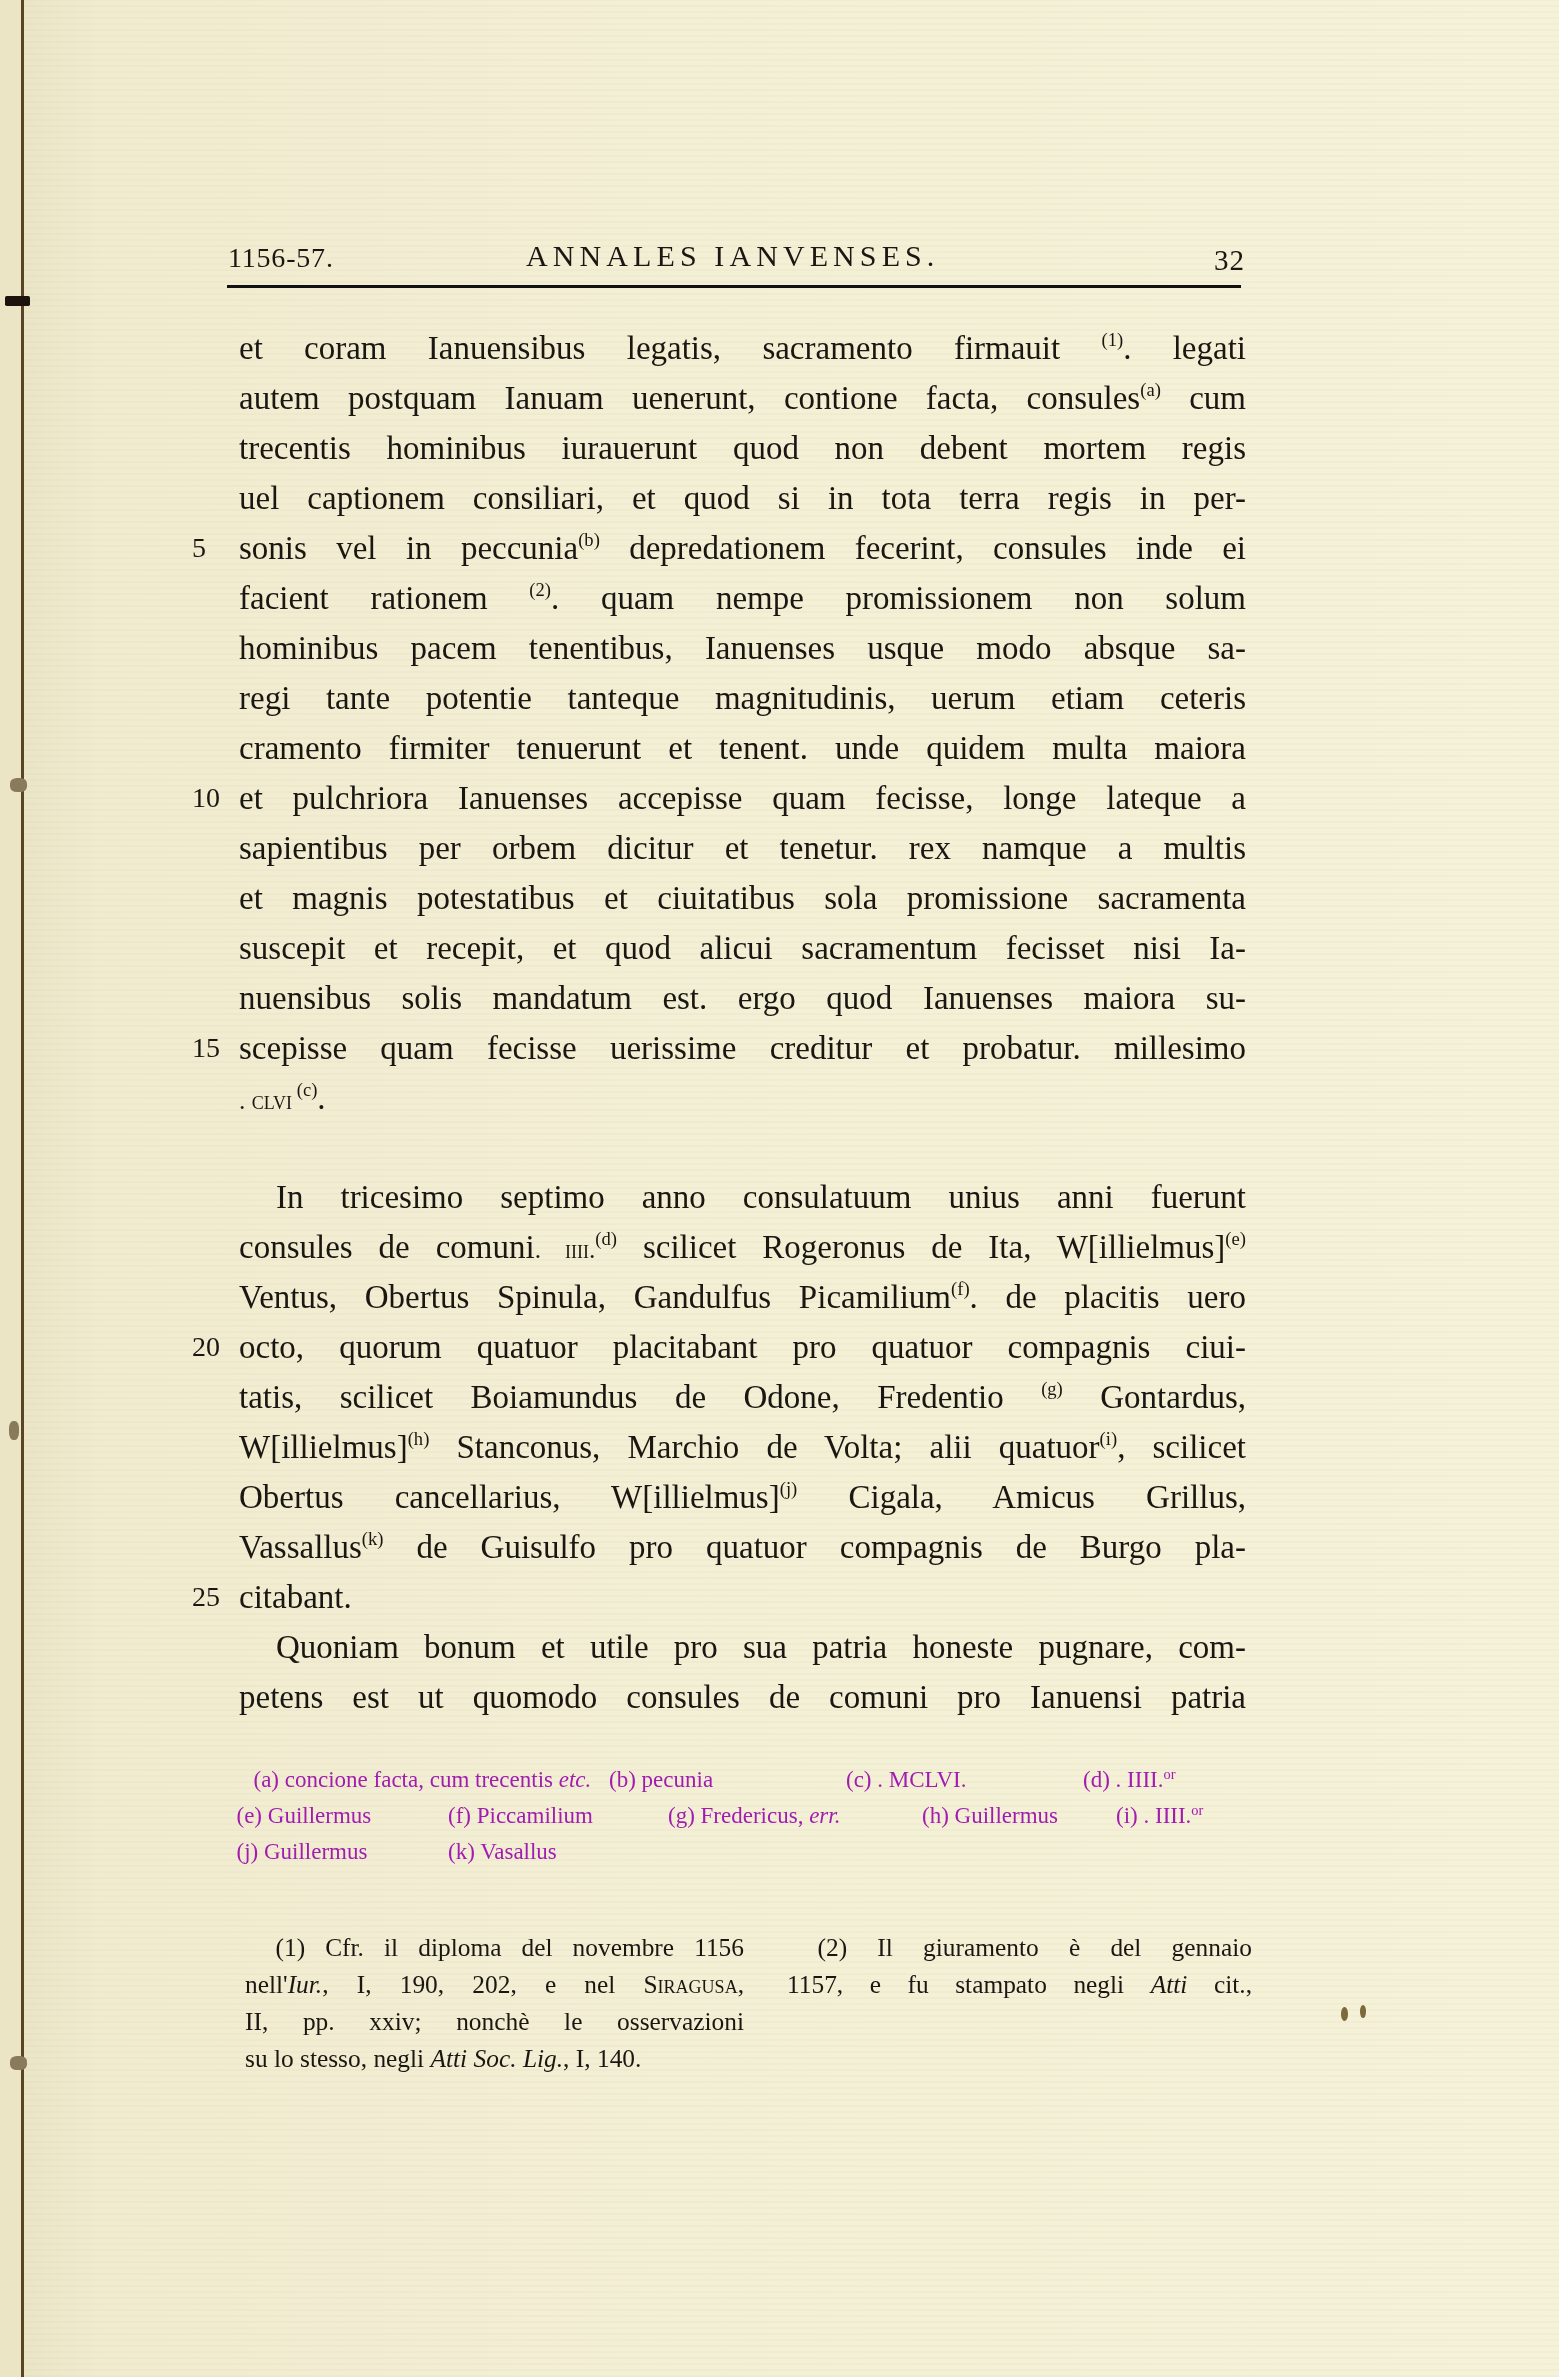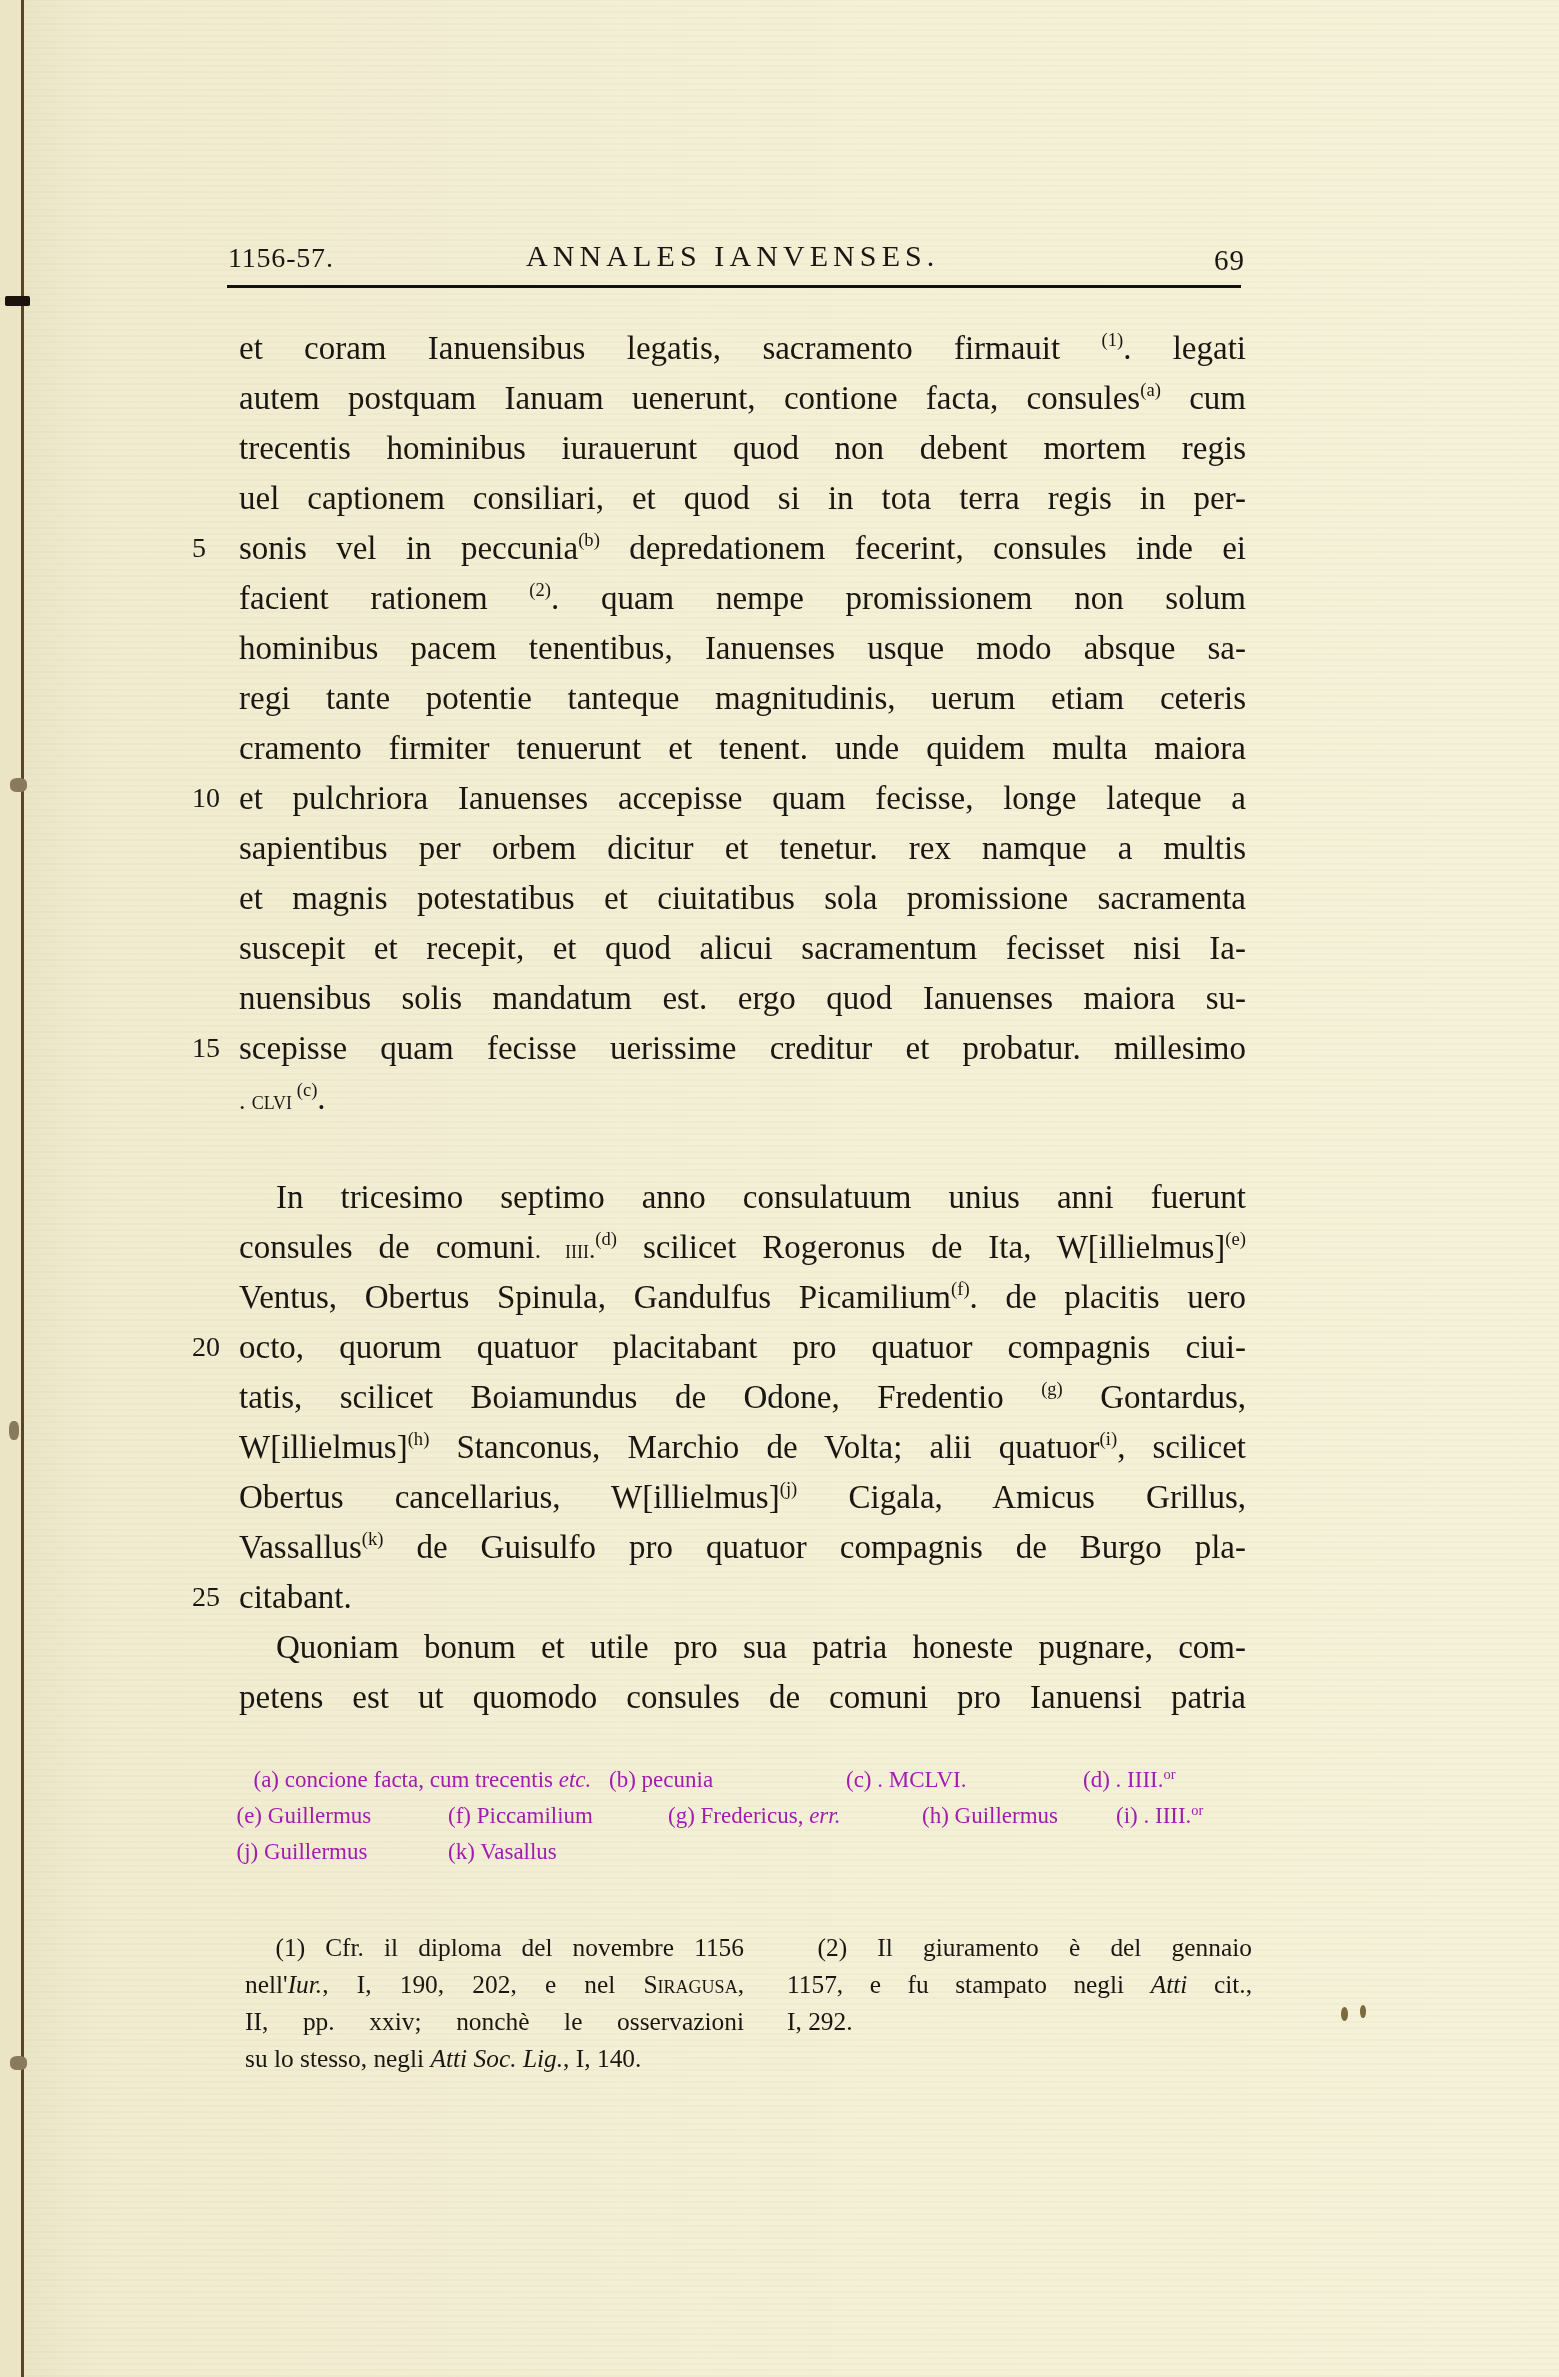--- a/index.html
+++ b/index.html
@@ -53,21 +53,21 @@
 <div class="binding-notch" style="top:296px"></div>
 <div class="binding-knot" style="top:778px"></div>
 <div class="binding-knot" style="top:1421px; left:8.5px; width:10.2px; height:18.6px"></div>
 <div class="binding-knot" style="top:2056px"></div>
 <div class="speck" style="left:1341px; top:2007px; width:6.8px; height:13.5px"></div>
 <div class="speck" style="left:1360px; top:2005px; width:6px; height:12.7px"></div>
 
 <div class="header">
   <span class="hdr-year">1156-57.</span>
   <span class="hdr-title">ANNALES IANVENSES.</span>
-  <span class="hdr-page">69</span>
+  <span class="hdr-page">32</span>
 </div>
 <div class="header-rule"></div>
 
 <div class="body-text" id="body-text">
     <div class="line"><span>et coram Ianuensibus legatis, sacramento firmauit </span><sup class="fn">(1)</sup><span>.  legati</span></div>
     <div class="line"><span>autem postquam Ianuam uenerunt, contione facta, consules</span><sup class="fn">(a)</sup><span> cum</span></div>
     <div class="line"><span>trecentis hominibus iurauerunt quod non debent mortem regis</span></div>
     <div class="line"><span>uel captionem consiliari, et quod si in tota terra regis in per-</span></div>
     <div class="line"><span class="lnum">5</span><span>sonis vel in peccunia</span><sup class="fn">(b)</sup><span> depredationem fecerint, consules inde ei</span></div>
     <div class="line"><span>facient rationem </span><sup class="fn">(2)</sup><span>.  quam nempe promissionem non solum</span></div>
@@ -117,16 +117,15 @@
 <div class="notes-fn">
   <div class="fn-col" id="fn1" style="left:245px">
       <div class="fn-line indent"><span>(1) Cfr. il diploma del novembre 1156</span></div>
       <div class="fn-line"><span>nell'</span><i>Iur.</i><span>, I, 190, 202, e nel </span><span class="sc">Siragusa</span><span>,</span></div>
       <div class="fn-line"><span>II, pp. xxiv; nonchè le osservazioni</span></div>
       <div class="fn-line last"><span>su lo stesso, negli </span><i>Atti Soc. Lig.</i><span>, I, 140.</span></div>
     </div>
   <div class="fn-col" id="fn2" style="left:787px; width:465px">
       <div class="fn-line indent"><span>(2) Il giuramento è del gennaio</span></div>
       <div class="fn-line"><span>1157, e fu stampato negli </span><i>Atti</i><span> cit.,</span></div>
-      <div class="fn-line last"><span>I, 292.</span></div>
     </div>
 </div>
 
 
 </body></html>

